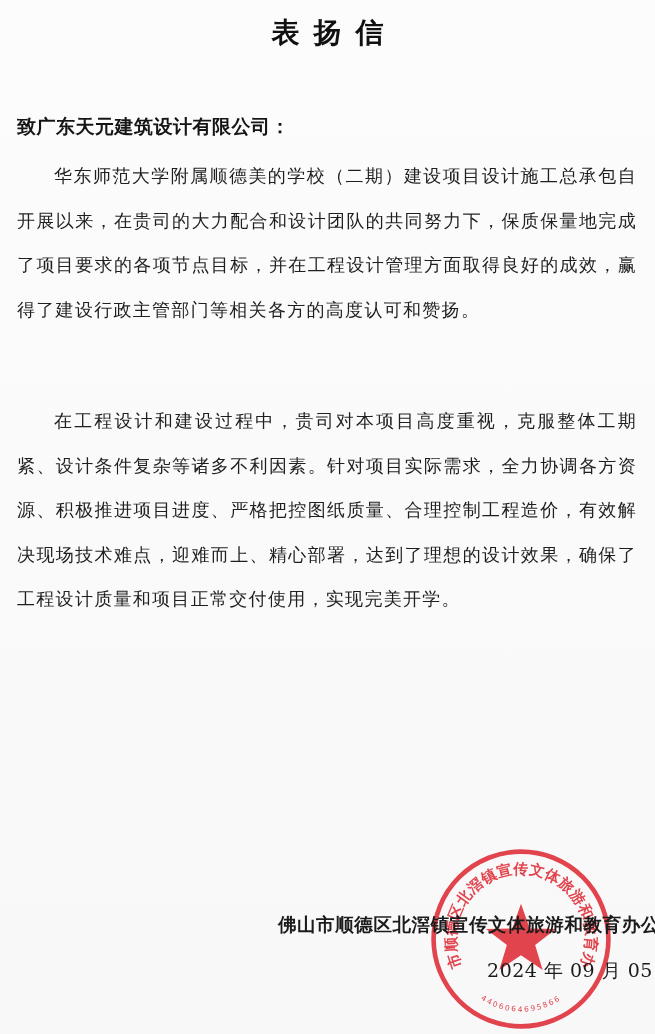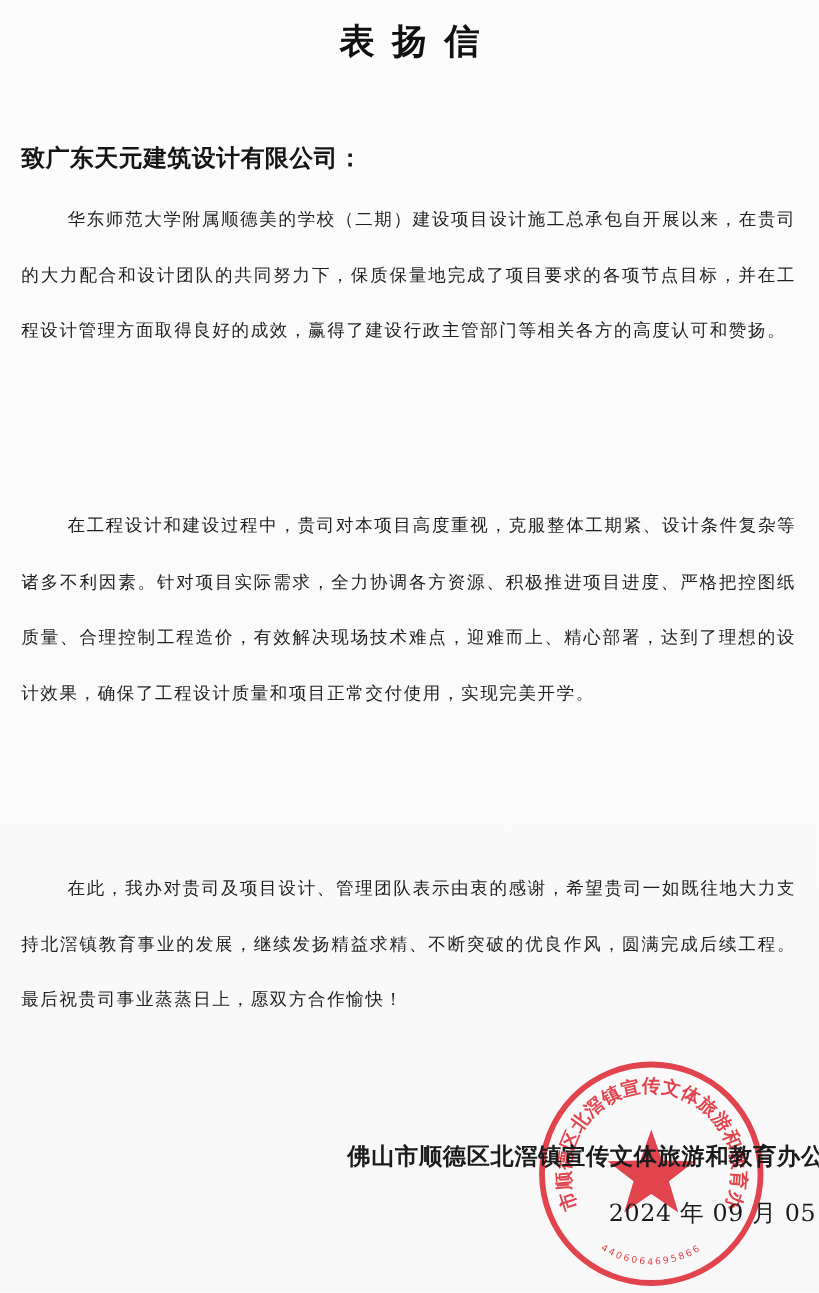--- a/index.html
+++ b/index.html
@@ -45,21 +45,21 @@
       font-weight: bold;
       font-size: 19px;
       color: #151515;
       letter-spacing: 0.5px;
       text-align: right;
     }
     .body-text {
       position: absolute;
       left: 17px;
       width: 620px;
-      font-size: 14px;
+      font-size: 18px;
       line-height: 44.5px;
       color: #1f1f1f;
       letter-spacing: 1.3px;
       text-align: justify;
     }
     .para { margin: 0; }
     .indent { text-indent: 37px; }
     .p1 { top: 154px; }
     .p2 { top: 399px; }
     .p3 { top: 689px; }
@@ -104,23 +104,20 @@
   <div class="salutation">致广东天元建筑设计有限公司：</div>
 
   <div class="body-text p1">
     <p class="para indent">华东师范大学附属顺德美的学校（二期）建设项目设计施工总承包自开展以来，在贵司的大力配合和设计团队的共同努力下，保质保量地完成了项目要求的各项节点目标，并在工程设计管理方面取得良好的成效，赢得了建设行政主管部门等相关各方的高度认可和赞扬。</p>
   </div>
 
   <div class="body-text p2">
     <p class="para indent">在工程设计和建设过程中，贵司对本项目高度重视，克服整体工期紧、设计条件复杂等诸多不利因素。针对项目实际需求，全力协调各方资源、积极推进项目进度、严格把控图纸质量、合理控制工程造价，有效解决现场技术难点，迎难而上、精心部署，达到了理想的设计效果，确保了工程设计质量和项目正常交付使用，实现完美开学。</p>
   </div>
 
-  <div class="body-text p3">
-    <p class="para indent">在此，我办对贵司及项目设计、管理团队表示由衷的感谢，希望贵司一如既往地大力支持北滘镇教育事业的发展，继续发扬精益求精、不断突破的优良作风，圆满完成后续工程。最后祝贵司事业蒸蒸日上，愿双方合作愉快！</p>
-  </div>
 
   <svg class="seal" viewBox="0 0 200 200">
     <defs>
       <path id="sealArc" d="M 36 128 A 70 70 0 1 1 164 128"></path>
       <path id="codeArc" d="M 40 150 A 78 78 0 0 0 160 150"></path>
     </defs>
     <circle cx="100" cy="100" r="94" fill="none" stroke="#e0313b" stroke-width="5"></circle>
     <text font-family="DejaVu Sans, sans-serif" font-size="16" font-weight="bold" fill="#e0313b" letter-spacing="0.5">
       <textPath href="#sealArc" startOffset="50%" text-anchor="middle">佛山市顺德区北滘镇宣传文体旅游和教育办公室</textPath>
     </text>

